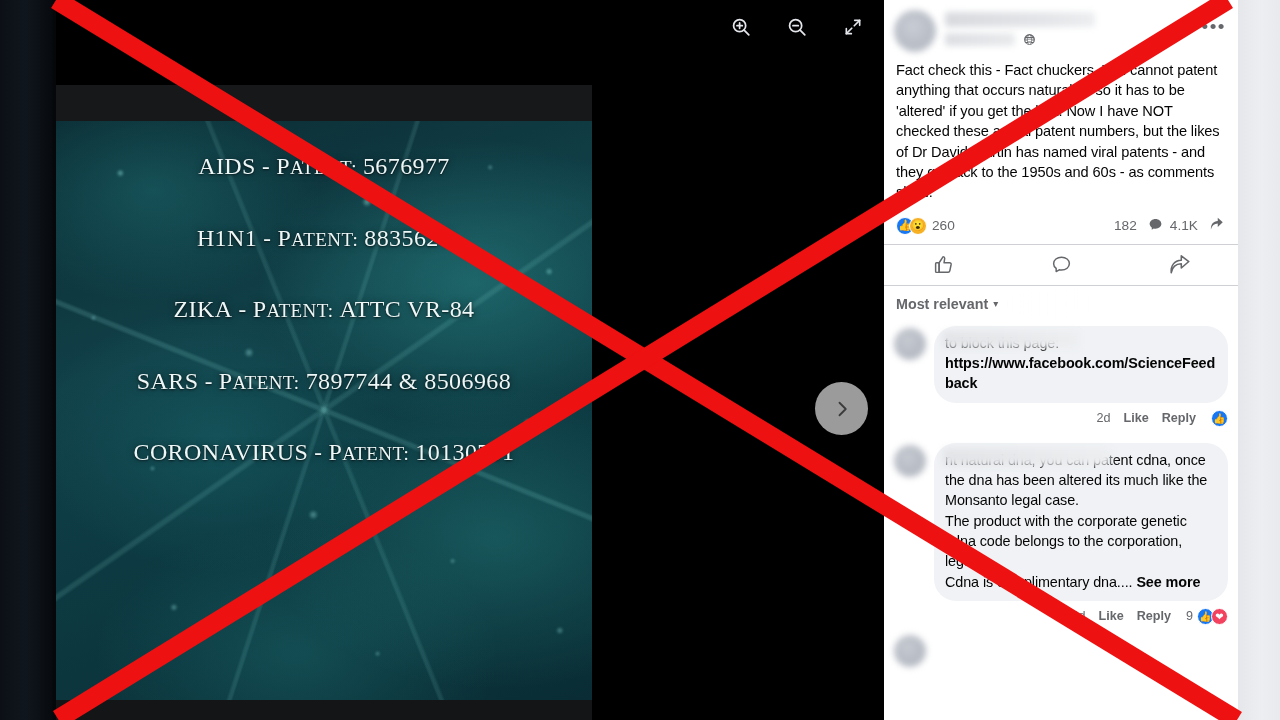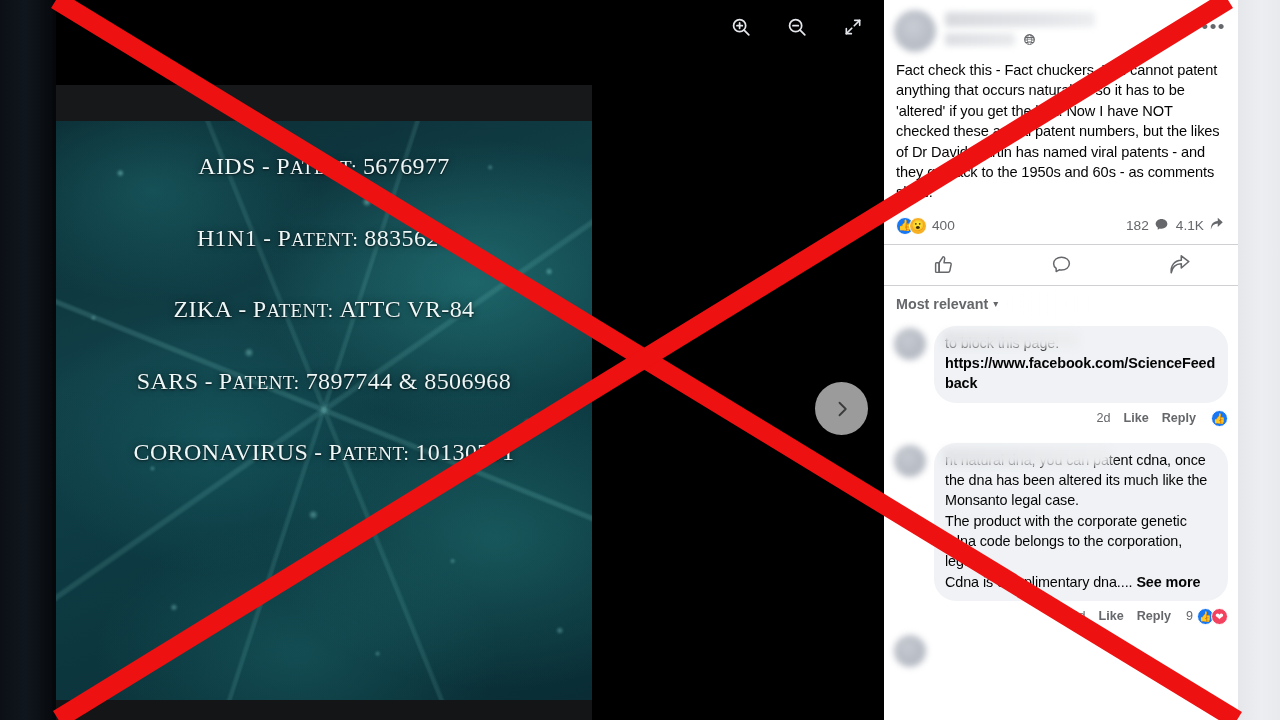--- a/index.html
+++ b/index.html
@@ -227,21 +227,21 @@
   #reaction-left { display: flex; align-items: center; gap: 5px; }
   .reaction-pill { display: flex; align-items: center; }
   .react-icon {
     width: 18px; height: 18px; border-radius: 50%;
     display: inline-flex; align-items: center; justify-content: center;
     font-size: 11px; border: 1.5px solid #fff;
   }
   .react-like { background: #1877f2; color: #fff; }
   .react-wow  { background: #f7b125; color: #6b3b00; margin-left: -5px; }
   #reaction-right { display: flex; align-items: center; gap: 7px; }
-  .rr-group { display: flex; align-items: center; gap: 5px; }
+  .rr-group { display: flex; align-items: center; gap: 11px; }
 
   #action-bar {
     display: flex;
     border-top: 1px solid #ced0d4;
     border-bottom: 1px solid #ced0d4;
     height: 42px;
   }
   .action-btn {
     flex: 1;
     display: flex; align-items: center; justify-content: center;
@@ -416,21 +416,21 @@
       </div>
 
       <div id="post-body">Fact check this - Fact chuckers. You cannot patent anything that occurs naturally - so it has to be 'altered' if you get the hint. Now I have NOT checked these actual patent numbers, but the likes of Dr David Martin has named viral patents - and they go back to the 1950s and 60s - as comments show.</div>
 
       <div id="reaction-row">
         <div id="reaction-left">
           <span class="reaction-pill">
             <span class="react-icon react-like">👍</span>
             <span class="react-icon react-wow">😮</span>
           </span>
-          <span>400</span>
+          <span>260</span>
         </div>
         <div id="reaction-right">
           <span class="rr-group">
             <span>182</span>
             <span>
               <svg width="15" height="15" viewBox="0 0 24 24" fill="#65676b">
                 <path d="M12 3C6.8 3 2.6 6.5 2.6 10.8c0 2.4 1.3 4.6 3.4 6v3.4l3.2-1.8c.9.2 1.8.3 2.8.3 5.2 0 9.4-3.5 9.4-7.9S17.2 3 12 3z"></path>
               </svg>
             </span>
           </span>

